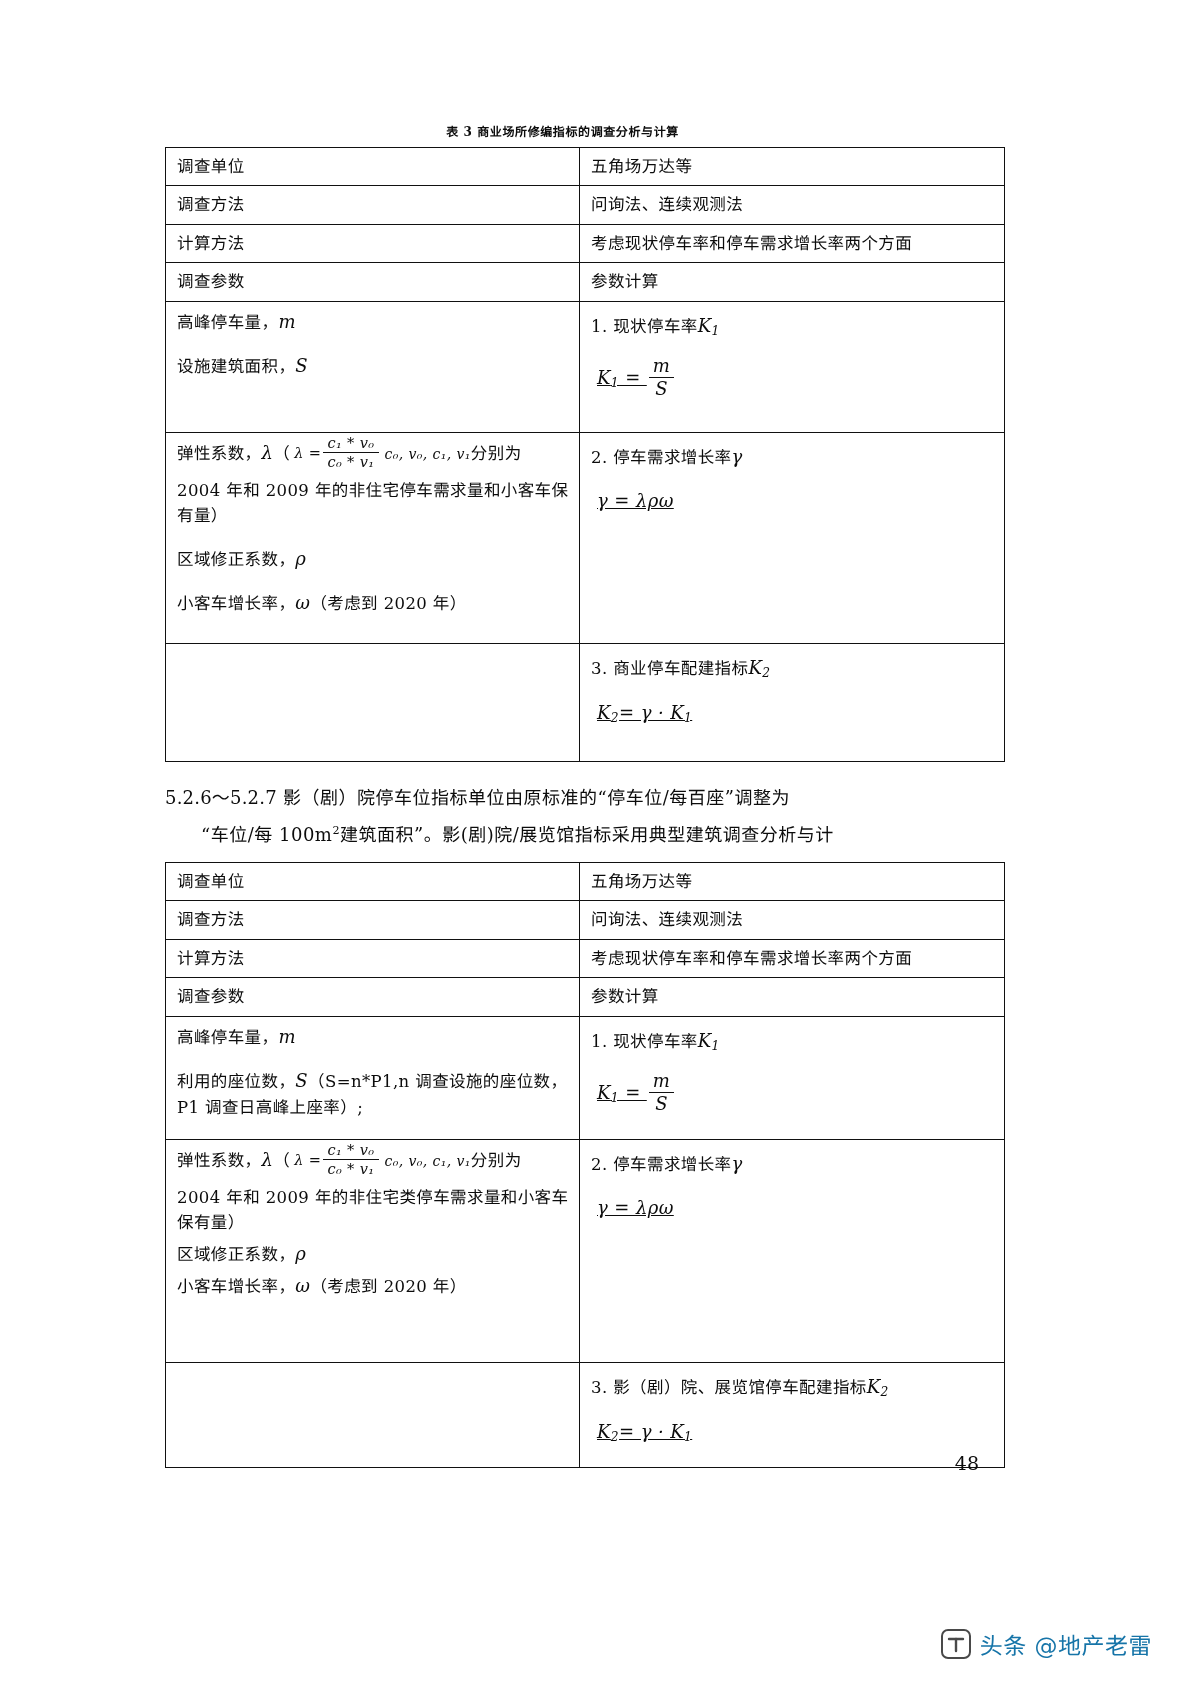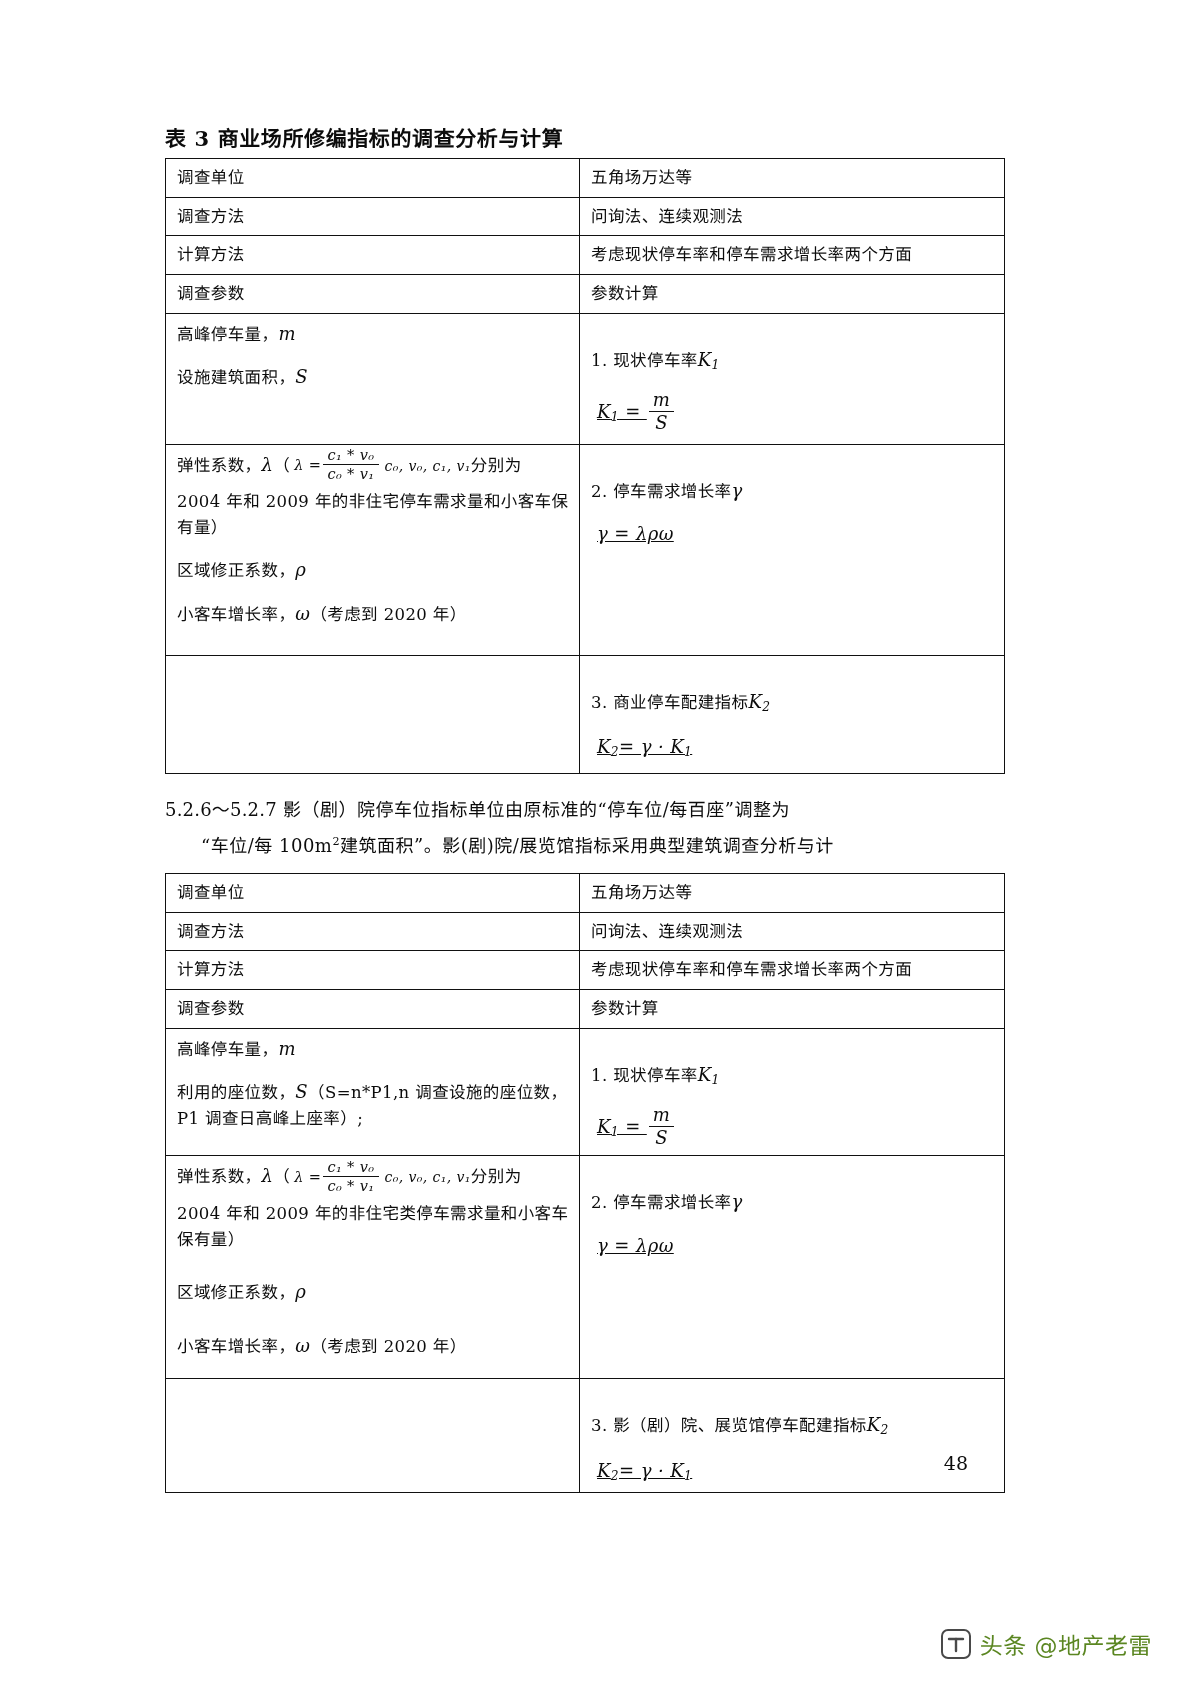--- a/index.html
+++ b/index.html
@@ -25,22 +25,22 @@
   }
   .content {
     position: absolute;
     left: 165px;
     top: 125px;
     width: 795px;
   }
 
   
   .tbl-caption {
-    text-align: left;
-    font-size: 21px;
+    text-align: center;
+    font-size: 12px;
     font-weight: bold;
     letter-spacing: 0.6px;
     margin: 0 0 6px 0;
     line-height: 1.3;
     font-family: "DejaVu Serif", "Liberation Serif", serif;
   }
 
   
   table.doc-table {
     border-collapse: collapse;
@@ -55,21 +55,21 @@
     padding: 6px 10px 6px 11px;
     vertical-align: top;
     font-family: "DejaVu Serif", "Liberation Serif", serif;
     letter-spacing: 0.4px;
   }
   td.col-left  { width: 392px; }
   td.col-right { width: 403px; }
 
   .cell-line { display: block; }
   .gap-line { margin-top: 16px; }
-  .gap-line-sm { margin-top: 26px; }
+  .gap-line-sm { margin-top: 4px; }
 
   
   .tall-a { height: 118px; }
   .tall-b { height: 198px; }
   .tall-c { height: 105px; }
   .tall-d { height: 110px; }
   .tall-e { height: 210px; }
   .tall-f { height: 92px; }
 
   
@@ -140,35 +140,35 @@
   .para-bottom {
     font-size: 18px;
     line-height: 2.0;
     letter-spacing: 0.5px;
     margin: 16px 0 0 0;
   }
 
   
   .page-num {
     position: absolute;
-    right: 232px;
+    right: 221px;
     top: 1452px;
     font-size: 19px;
     font-family: "DejaVu Serif", "Liberation Serif", serif;
   }
 
   
   .watermark {
     position: absolute;
     right: 48px;
     bottom: 36px;
     display: flex;
     align-items: center;
     gap: 9px;
-    color: #4d7c0f;
+    color: #0369a1;
     font-family: "DejaVu Sans", "Liberation Sans", sans-serif;
     font-size: 23px;
     letter-spacing: 0.5px;
     opacity: 0.92;
   }
   .wm-logo {
     width: 30px; height: 30px;
     position: relative;
     display: inline-block;
   }

